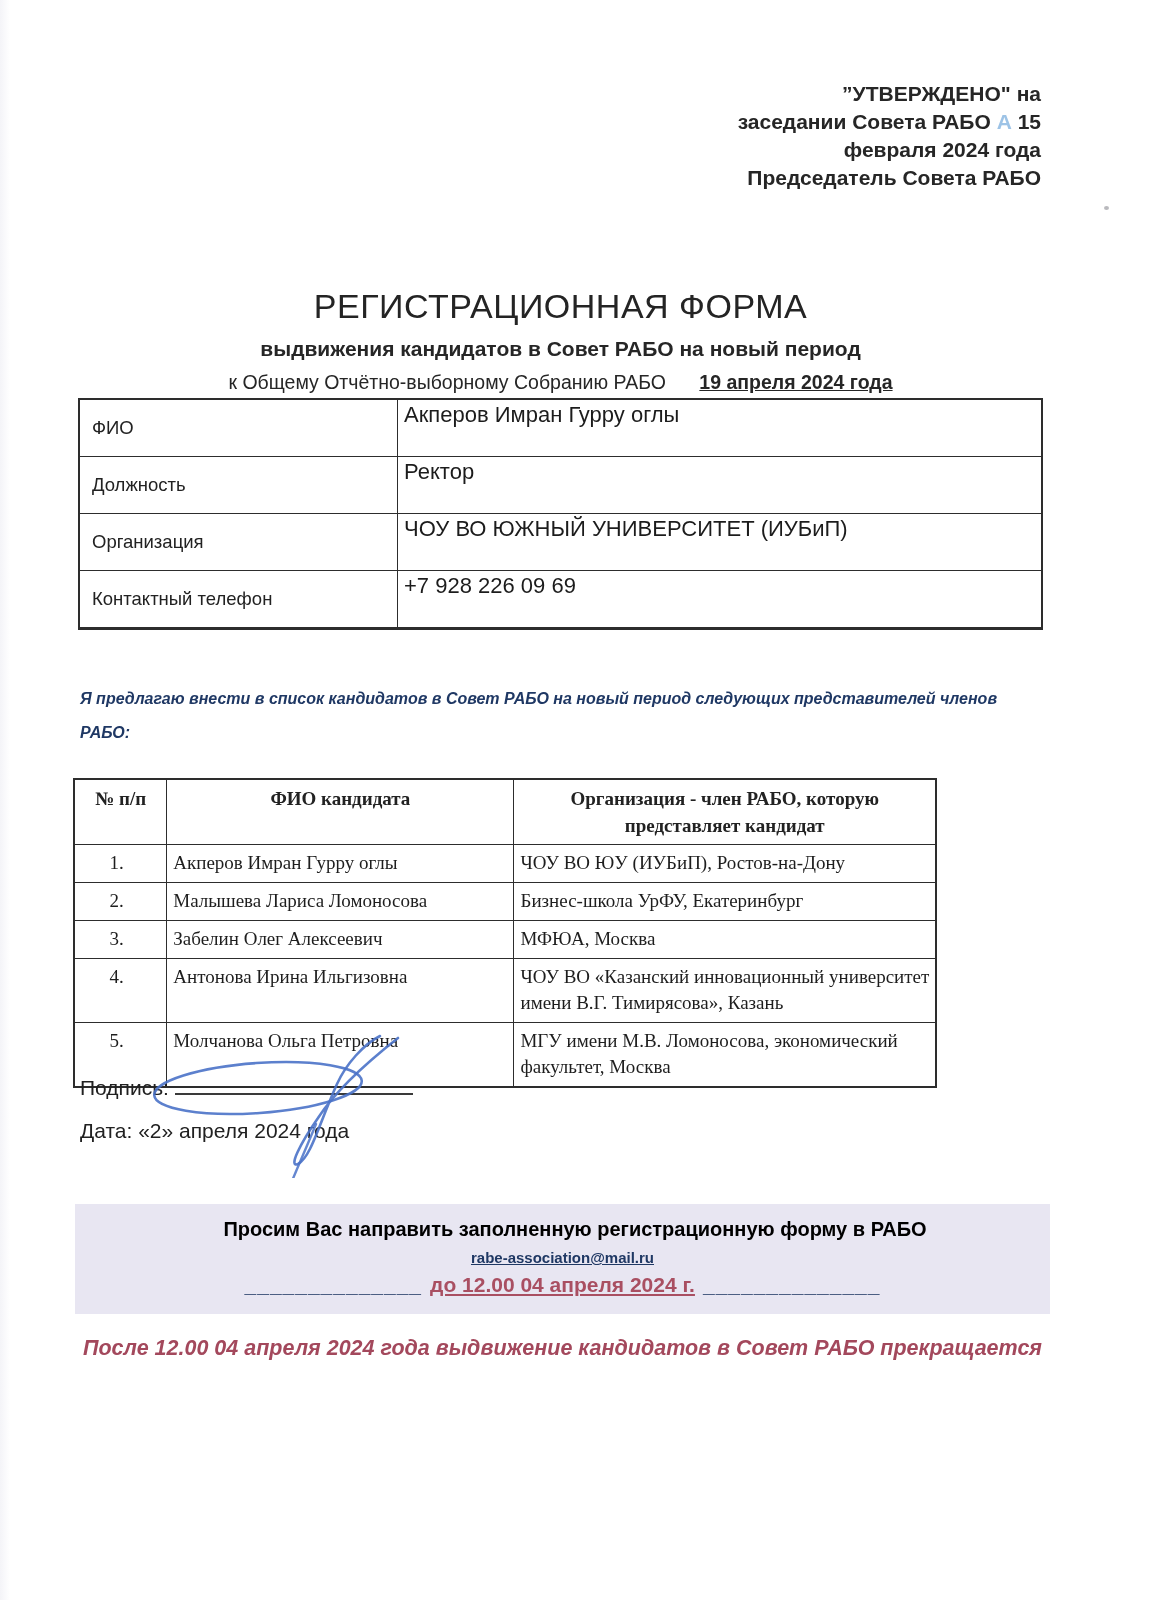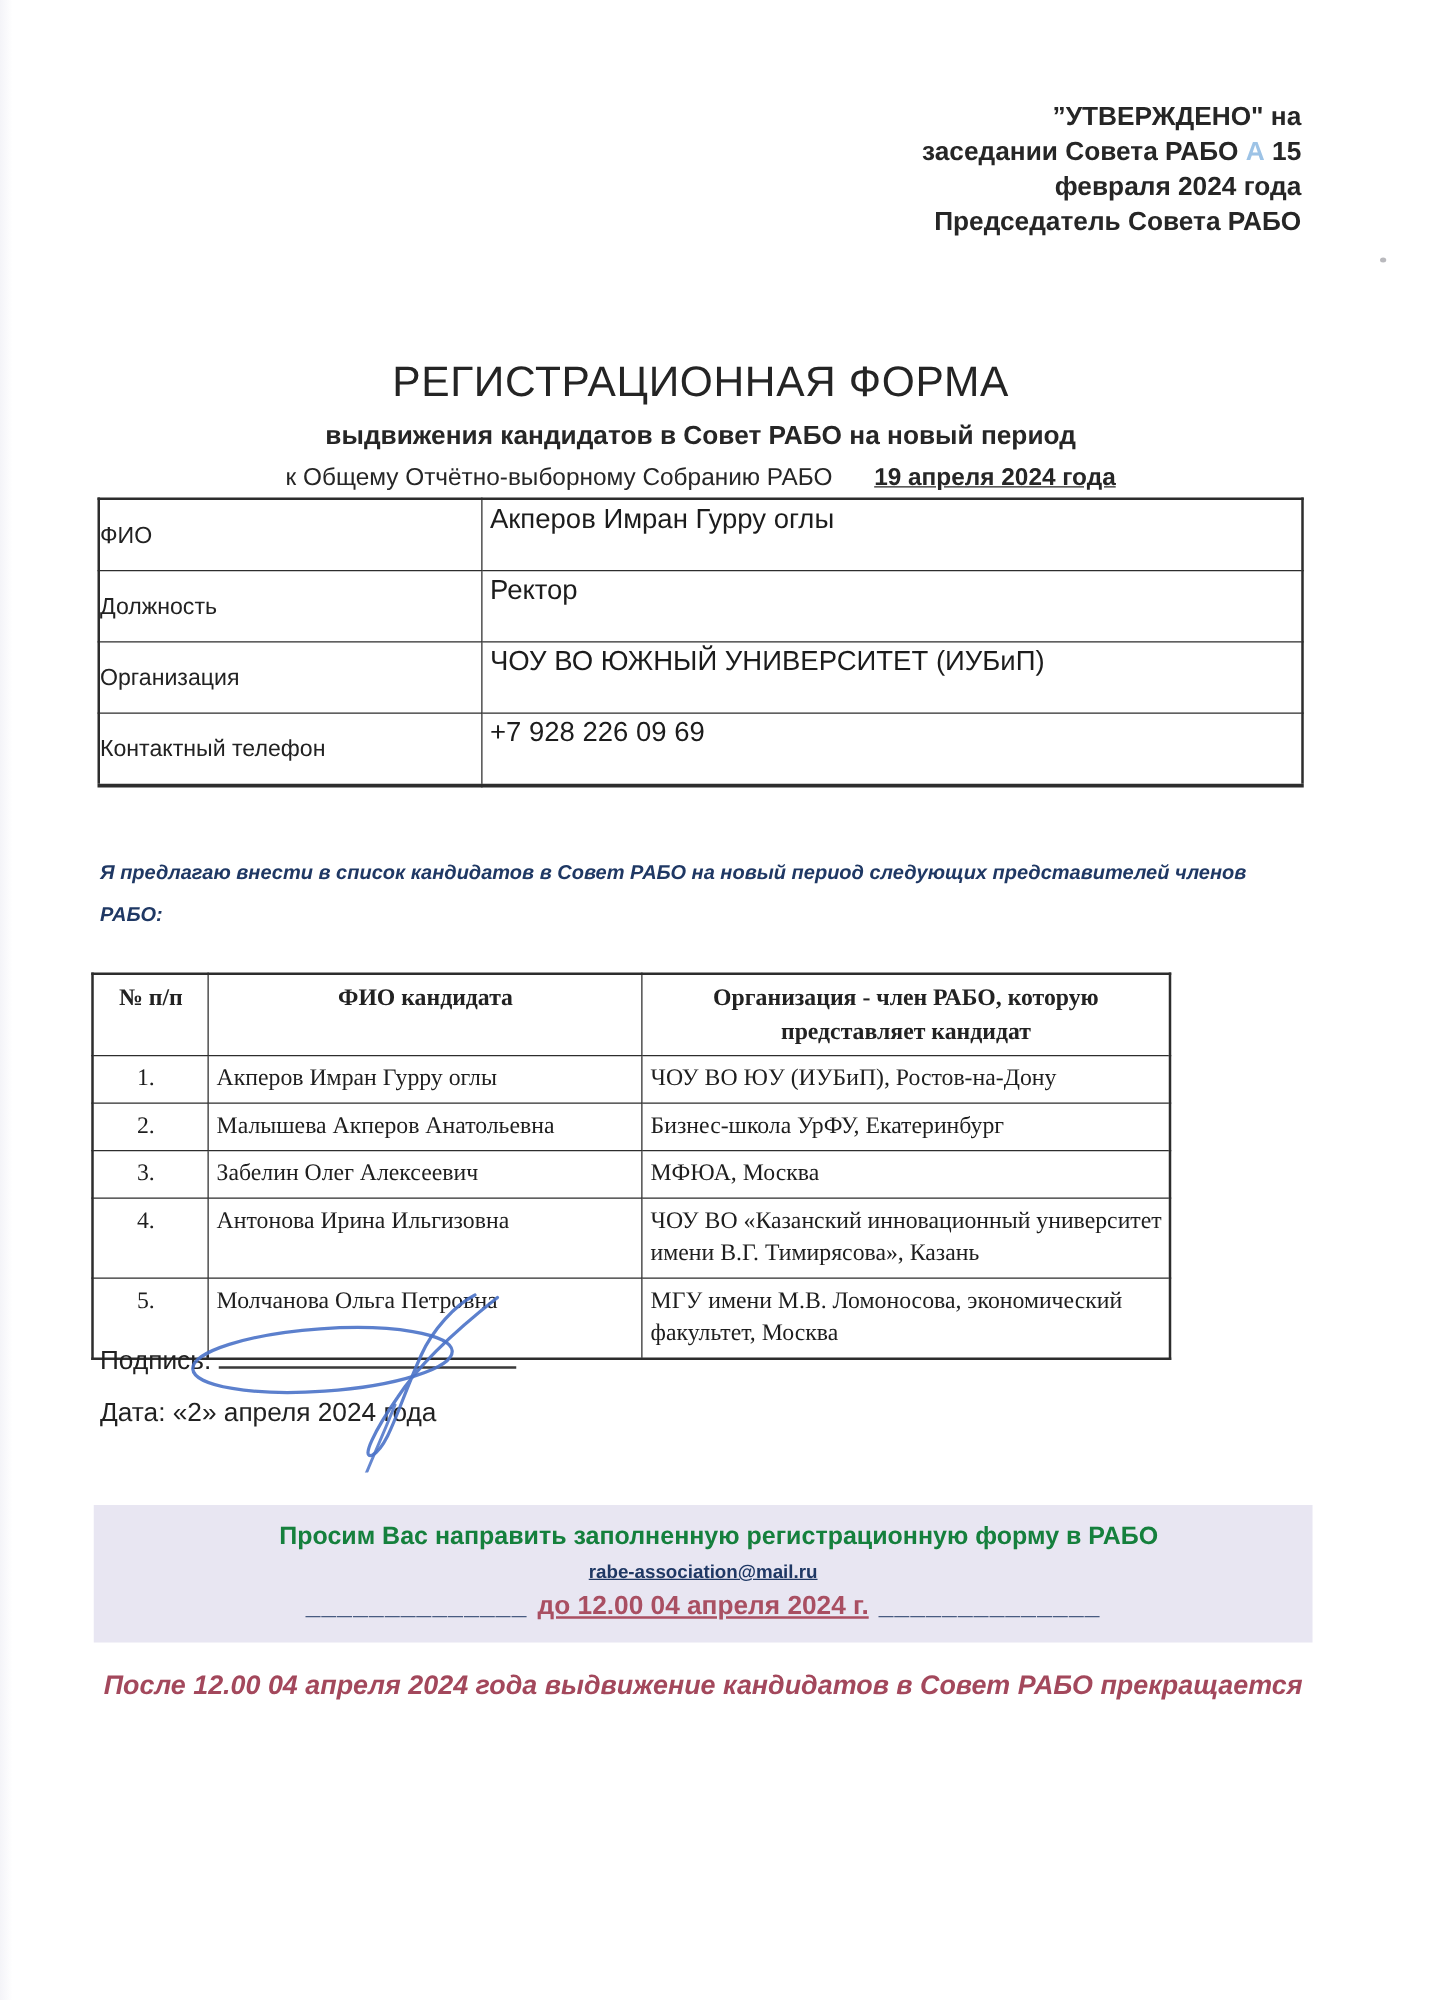--- a/index.html
+++ b/index.html
@@ -36,21 +36,21 @@
   }
   .meeting b{text-decoration:underline;margin-left:28px;}
   
   table{border-collapse:collapse;}
   .info-table{
     position:absolute;top:398px;left:78px;width:965px;
     border:2px solid #2d2d2d;border-bottom-width:3px;
   }
   .info-table td{border:1.5px solid #2d2d2d;}
   .info-table td.lbl{
-    width:303px;font-size:18.5px;vertical-align:middle;padding:4px 2px 4px 0;height:48px;color:#222;
+    width:303px;font-size:18.5px;vertical-align:middle;padding:4px 2px 4px 12px;height:48px;color:#222;
   }
   .info-table td.val{
     font-size:22px;vertical-align:top;padding:2px 4px 2px 6px;color:#1c1c1c;
   }
   .info-table td.val a{
     font-family:"Liberation Serif","DejaVu Serif",serif;
     font-size:20px;color:#2746c8;text-decoration:underline;cursor:pointer;
   }
   
   .proposal{
@@ -72,21 +72,21 @@
   
   .sign-row{position:absolute;top:1073px;left:80px;font-size:21px;color:#212121;}
   .sign-row .line{display:inline-block;width:238px;border-bottom:2px solid #3a3a3a;height:20px;margin-left:6px;}
   .date-row{position:absolute;top:1119px;left:80px;font-size:21px;color:#212121;}
   .signature-svg{position:absolute;top:1028px;left:140px;z-index:5;pointer-events:none;}
   
   .notice{
     position:absolute;top:1204px;left:75px;width:975px;height:110px;
     background:#e8e6f2;text-align:center;
   }
-  .notice .l1{margin-top:14px;font-size:20px;font-weight:bold;color:#15803d;padding-left:25px;}
+  .notice .l1{margin-top:14px;font-size:20px;font-weight:bold;color:#000000;padding-left:25px;}
   .notice .l2{margin-top:8px;font-size:15px;font-weight:bold;}
   .notice .l2 a{color:#1f3864;text-decoration:underline;cursor:pointer;}
   .notice .l3{margin-top:7px;font-size:21px;font-weight:bold;white-space:nowrap;}
   .notice .dash{color:#1f3864;letter-spacing:1px;}
   .notice .deadline{color:#a94f62;text-decoration:underline;text-decoration-color:#a94f62;margin:0 8px;}
   
   .closing{
     position:absolute;top:1332px;left:75px;width:975px;
     text-align:center;font-size:21.5px;line-height:33px;
     font-weight:bold;font-style:italic;color:#a3485c;
@@ -144,21 +144,21 @@
       <th>ФИО кандидата</th>
       <th>Организация - член РАБО, которую представляет кандидат</th>
     </tr>
     <tr>
       <td class="num">1.</td>
       <td>Акперов Имран Гурру оглы</td>
       <td>ЧОУ ВО ЮУ (ИУБиП), Ростов-на-Дону</td>
     </tr>
     <tr>
       <td class="num">2.</td>
-      <td>Малышева Акперов Анатольевна</td>
+      <td>Малышева Лариса Ломоносова</td>
       <td>Бизнес-школа УрФУ, Екатеринбург</td>
     </tr>
     <tr>
       <td class="num">3.</td>
       <td>Забелин Олег Алексеевич</td>
       <td>МФЮА, Москва</td>
     </tr>
     <tr>
       <td class="num">4.</td>
       <td>Антонова Ирина Ильгизовна</td>

